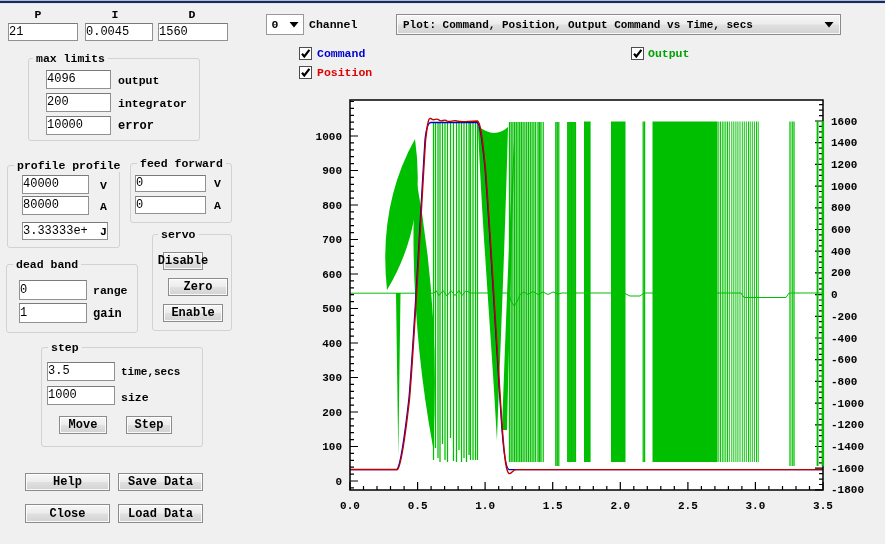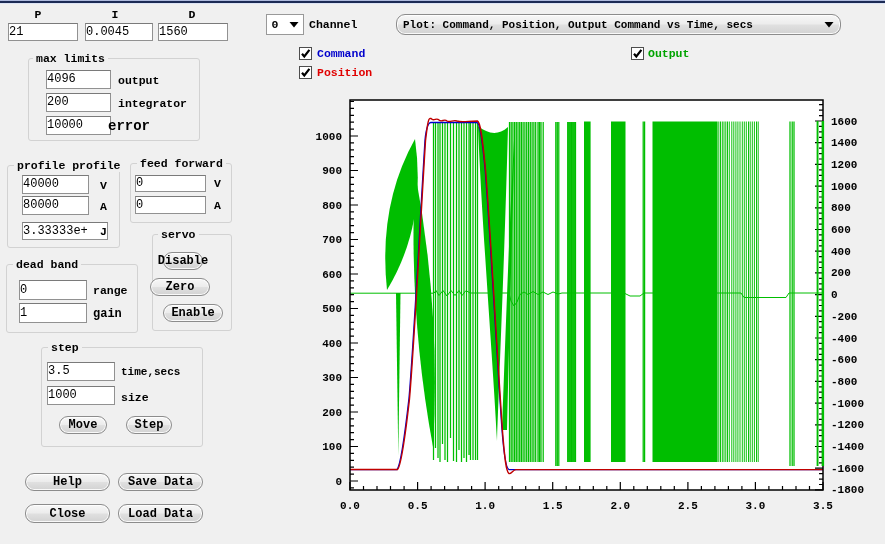--- a/index.html
+++ b/index.html
@@ -3,21 +3,21 @@
 <style>
 html,body{margin:0;padding:0}
 body{width:885px;height:544px;background:#f0f0f0;position:relative;overflow:hidden;
  font-family:"Liberation Mono",monospace;font-weight:bold;}
 .lbl{position:absolute;font-size:11.5px;color:#000;white-space:pre;line-height:13px}
 .entry{position:absolute;background:#fff;border:1px solid #919191;border-top-color:#7a7a7a;
  font-family:"Liberation Mono",monospace;font-weight:normal;font-size:12px;color:#000;
  line-height:17px;padding-left:0;box-sizing:border-box;white-space:pre;overflow:hidden}
 .group{position:absolute;border:1px solid #d2d2d2;border-radius:3px;box-sizing:border-box}
 .gtitle{position:absolute;font-size:11.5px;color:#000;background:#f0f0f0;padding:0 3px;white-space:pre;line-height:13px}
-.btn{position:absolute;border:1px solid #8c8c8c;border-radius:9px;box-sizing:border-box;
+.btn{position:absolute;border:1px solid #8c8c8c;border-radius:0;box-sizing:border-box;
  background:linear-gradient(#f7f7f7,#ececec 48%,#e0e0e0 52%,#d2d2d2);
  box-shadow:inset 0 0 0 1px rgba(255,255,255,.85);
  font-family:"Liberation Mono",monospace;font-weight:bold;font-size:12px;color:#000;
  display:flex;align-items:center;justify-content:center;white-space:pre}
 .cb{position:absolute;width:13px;height:13px;background:#fff;border:1px solid #4d4d4d;box-sizing:border-box}
 </style></head><body>
 <div style="position:absolute;left:0;top:0;width:885px;height:1px;background:#aebadd"></div>
 <div style="position:absolute;left:0;top:1px;width:885px;height:2px;background:#1c2b55"></div>
 <div style="position:absolute;left:0;top:3px;width:885px;height:1px;background:#dde4f5"></div>
 
@@ -27,39 +27,39 @@
 <div class="entry" style="left:8px;top:23px;width:70px;height:18px;line-height:16px">21</div>
 <div class="entry" style="left:85px;top:23px;width:68px;height:18px;line-height:16px">0.0045</div>
 <div class="entry" style="left:158px;top:23px;width:70px;height:18px;line-height:16px">1560</div>
 <div class="group" style="left:28px;top:58px;width:172px;height:83px"></div>
 <div class="gtitle" style="left:33px;top:52.0px">max limits</div>
 <div class="entry" style="left:46px;top:70px;width:65px;height:19px;line-height:17px">4096</div>
 <div class="lbl" style="left:118.0px;top:73.5px;font-size:11.5px;color:#000">output</div>
 <div class="entry" style="left:46px;top:93px;width:65px;height:19px;line-height:17px">200</div>
 <div class="lbl" style="left:118.0px;top:96.5px;font-size:11.5px;color:#000">integrator</div>
 <div class="entry" style="left:46px;top:116px;width:65px;height:19px;line-height:17px">10000</div>
-<div class="lbl" style="left:108px;top:119.5px;font-size:14px;color:#000">error</div>
+<div class="lbl" style="left:118.0px;top:119.5px;font-size:12px;color:#000">error</div>
 <div class="group" style="left:7px;top:165px;width:113px;height:83px"></div>
 <div class="gtitle" style="left:14px;top:159.0px">profile profile</div>
 <div class="entry" style="left:22px;top:175px;width:67px;height:19px;line-height:17px">40000</div>
 <div class="lbl" style="left:100.0px;top:178.5px;font-size:11.5px;color:#000">V</div>
 <div class="entry" style="left:22px;top:196px;width:67px;height:19px;line-height:17px">80000</div>
 <div class="lbl" style="left:100.0px;top:199.5px;font-size:11.5px;color:#000">A</div>
 <div class="entry" style="left:22px;top:222px;width:86px;height:18px;line-height:16px">3.33333e+</div>
 <div class="lbl" style="left:100.0px;top:224.5px;font-size:11.5px;color:#000">J</div>
 <div class="group" style="left:130px;top:163px;width:102px;height:60px"></div>
 <div class="gtitle" style="left:137px;top:157.0px">feed forward</div>
 <div class="entry" style="left:135px;top:175px;width:71px;height:17px;line-height:15px">0</div>
 <div class="lbl" style="left:214.0px;top:176.5px;font-size:11.5px;color:#000">V</div>
 <div class="entry" style="left:135px;top:196px;width:71px;height:18px;line-height:16px">0</div>
 <div class="lbl" style="left:214.0px;top:198.5px;font-size:11.5px;color:#000">A</div>
 <div class="group" style="left:152px;top:234px;width:80px;height:97px"></div>
 <div class="gtitle" style="left:158px;top:228.0px">servo</div>
 <div class="btn" style="left:163px;top:252px;width:40px;height:18px">Disable</div>
-<div class="btn" style="left:150px;top:278px;width:60px;height:18px">Zero</div>
+<div class="btn" style="left:168px;top:278px;width:60px;height:18px">Zero</div>
 <div class="btn" style="left:163px;top:304px;width:60px;height:18px">Enable</div>
 <div class="group" style="left:6px;top:264px;width:132px;height:69px"></div>
 <div class="gtitle" style="left:13px;top:258.0px">dead band</div>
 <div class="entry" style="left:19px;top:280px;width:68px;height:20px;line-height:18px">0</div>
 <div class="lbl" style="left:93.0px;top:283.5px;font-size:11.5px;color:#000">range</div>
 <div class="entry" style="left:19px;top:303px;width:68px;height:20px;line-height:18px">1</div>
 <div class="lbl" style="left:93.0px;top:307.5px;font-size:12px;color:#000">gain</div>
 <div class="group" style="left:41px;top:347px;width:162px;height:100px"></div>
 <div class="gtitle" style="left:48px;top:341.0px">step</div>
 <div class="entry" style="left:47px;top:362px;width:68px;height:19px;line-height:17px">3.5</div>

